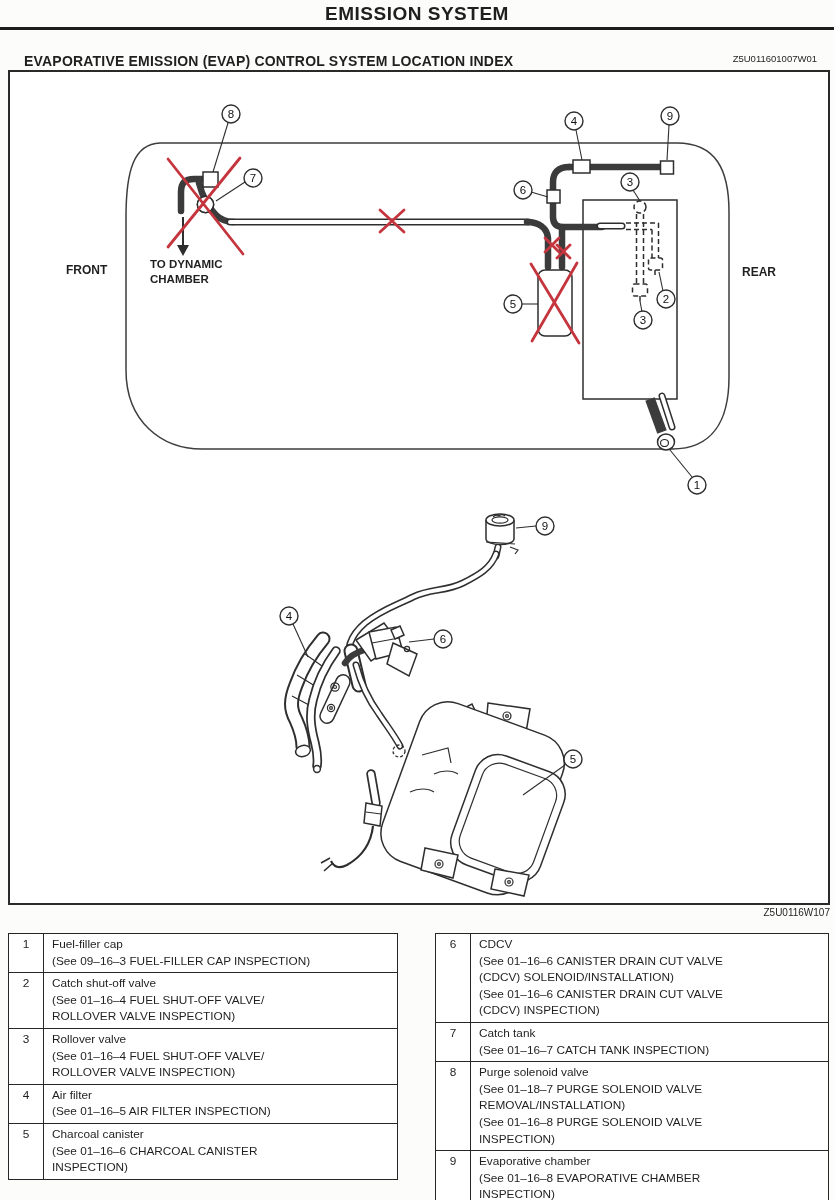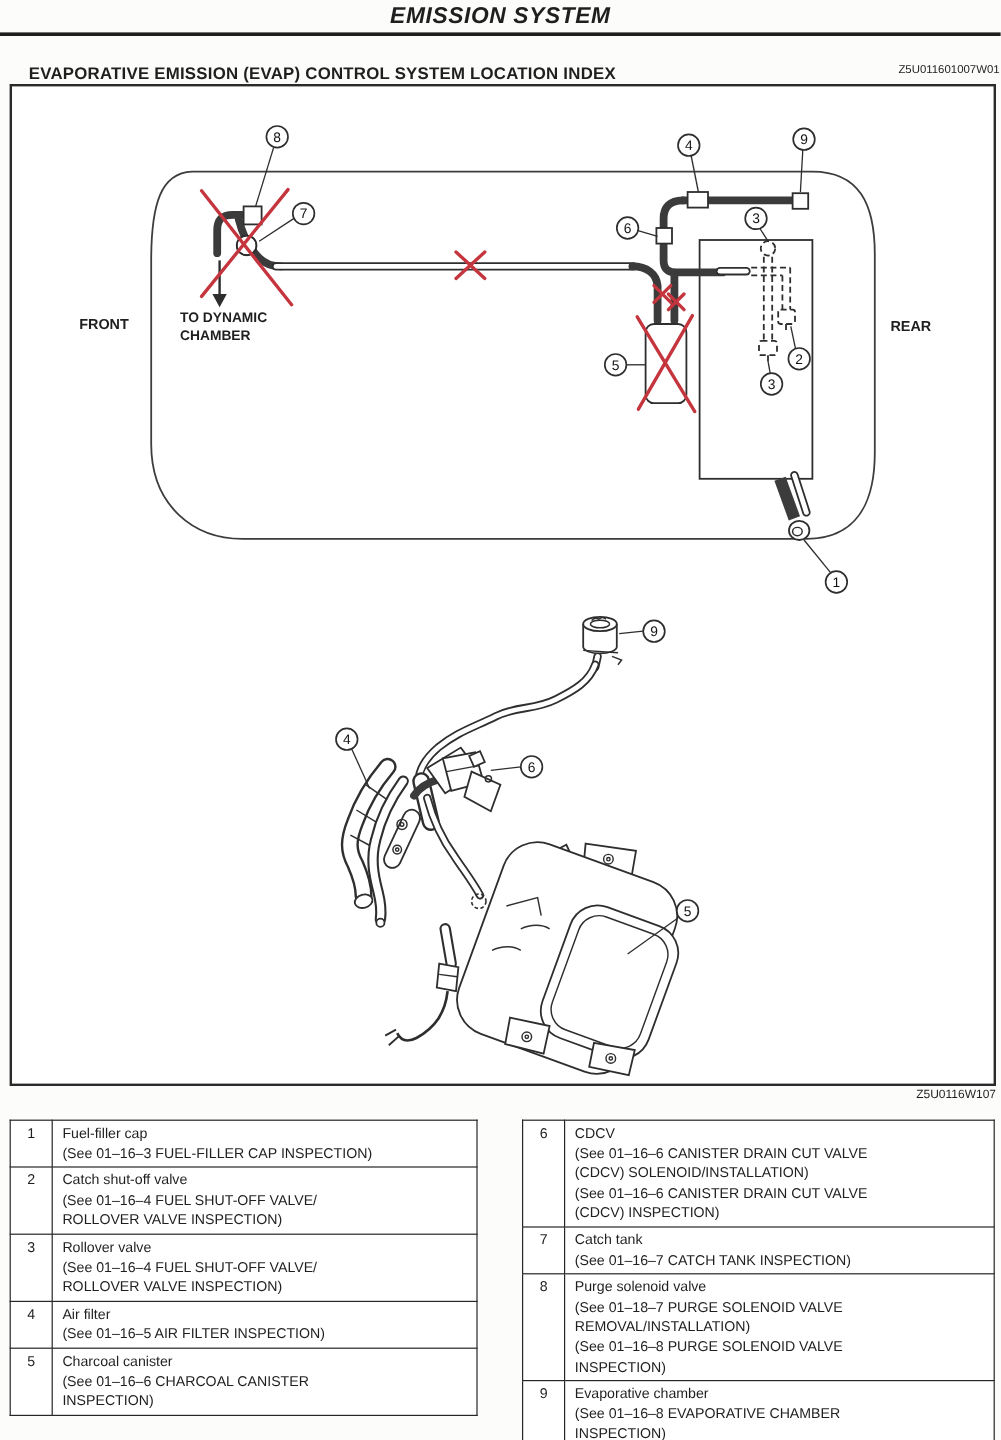--- a/index.html
+++ b/index.html
@@ -4,28 +4,28 @@
 <style>
   html,body{margin:0;padding:0;}
   body{
     width:834px;height:1200px;position:relative;overflow:hidden;
     background:var(--paper,#fcfcfa);
     font-family:"Liberation Sans","DejaVu Sans",sans-serif;
     color:var(--ink,#1f1f1f);
   }
   .page-title{
     position:absolute;top:3px;left:0;width:834px;margin:0;
-    text-align:center;font-size:19px;font-weight:bold;letter-spacing:.5px;font-style:italic;
+    text-align:center;font-size:19px;font-weight:bold;letter-spacing:.5px;
   }
   .title-rule{position:absolute;top:27px;left:0;width:834px;height:3px;background:#1e1e1e;}
   .section-heading{
     position:absolute;top:37px;left:8px;margin:16px;
     font-size:14px;font-weight:bold;letter-spacing:.2px;white-space:nowrap;
   }
-  .doc-code{position:absolute;top:53px;right:1px;font-size:9.5px;text-align:center;}
+  .doc-code{position:absolute;top:53px;right:17px;font-size:9.5px;text-align:center;}
   .figure-box{
     position:absolute;left:8px;top:70px;width:818px;height:831px;
     border:2px solid #2a2a2a;background:#fff;
   }
   .figure-box svg{display:block;width:100%;height:100%;}
   .figure-code{position:absolute;top:907px;right:4px;font-size:10px;}
 
   
   .outline{fill:none;stroke:#3d3d3d;stroke-width:1.5;}
   .comp{fill:#fff;stroke:#2e2e2e;stroke-width:1.5;}
@@ -305,21 +305,21 @@
 </div>
 
 <div class="figure-code">Z5U0116W107</div>
 
 <table class="idx left">
   <tbody id="tbody-left">
       <tr>
         <td class="num">1</td>
         <td>
           <div>Fuel-filler cap</div>
-          <div>(See 01–16–3 FUEL-FILLER CAP INSPECTION)</div>
+          <div>(See 09–16–3 FUEL-FILLER CAP INSPECTION)</div>
         </td>
       </tr>
       <tr>
         <td class="num">2</td>
         <td>
           <div>Catch shut-off valve</div>
           <div>(See 01–16–4 FUEL SHUT-OFF VALVE/</div>
           <div>ROLLOVER VALVE INSPECTION)</div>
         </td>
       </tr>

